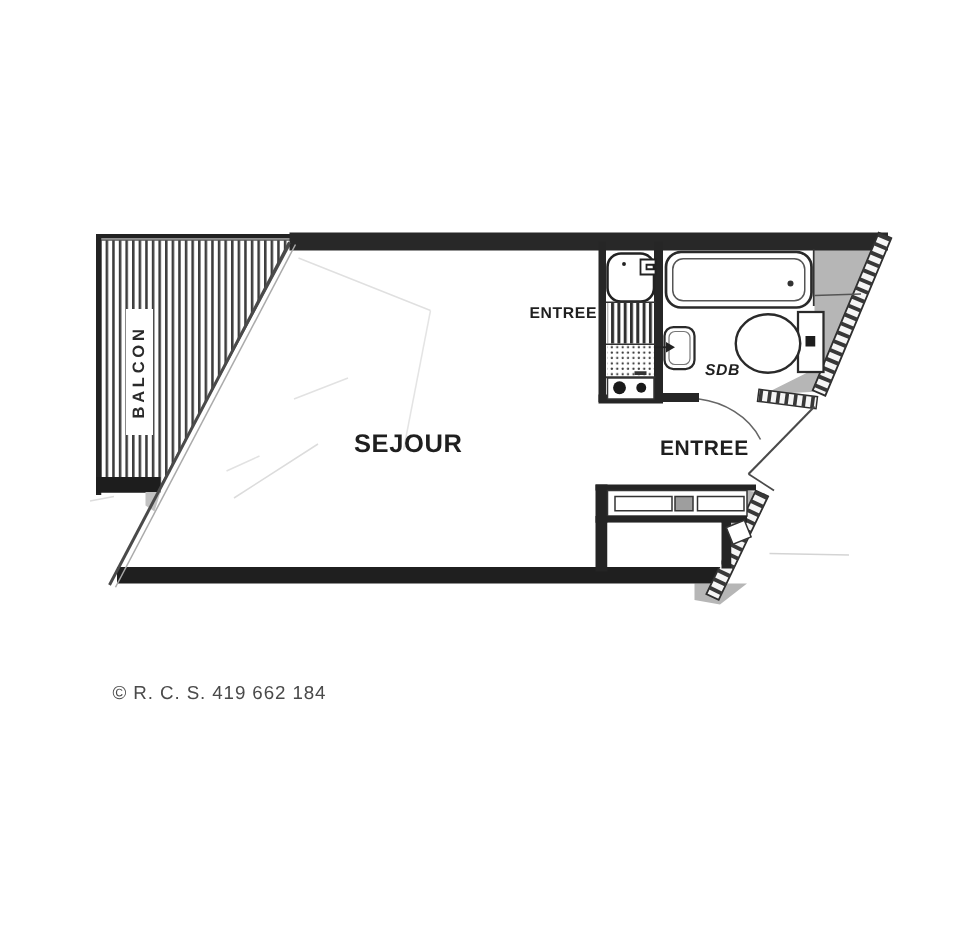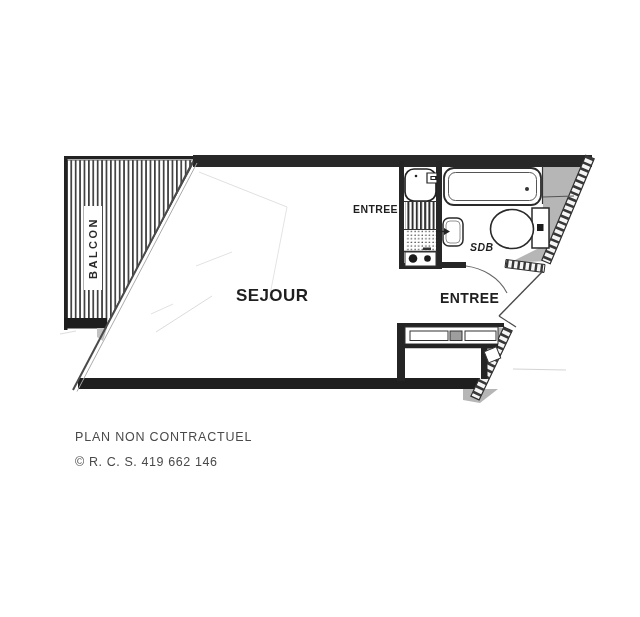--- a/index.html
+++ b/index.html
@@ -133,16 +133,15 @@
   <rect x="481" y="348" width="6.5" height="31" fill="#242424"></rect>
   <rect x="486" y="349" width="13" height="12" fill="#ffffff" stroke="#333" stroke-width="1" transform="rotate(-22 492 355)"></rect>
 </svg>
 
 <div class="lbl lbl-balcon">BALCON</div>
 <div class="lbl lbl-sejour">SEJOUR</div>
 <div class="lbl lbl-cuisine">ENTREE</div>
 <div class="lbl lbl-sdb">SDB</div>
 <div class="lbl lbl-entree">ENTREE</div>
 
-<div class="footer-line footer-1">PLAN NON CONTRACTUEL</div>
-<div class="footer-line footer-2">© R. C. S. 419 662 146</div>
+<div class="footer-line footer-2">© R. C. S. 419 662 184</div>
 
 </div>
 
 </body></html>

